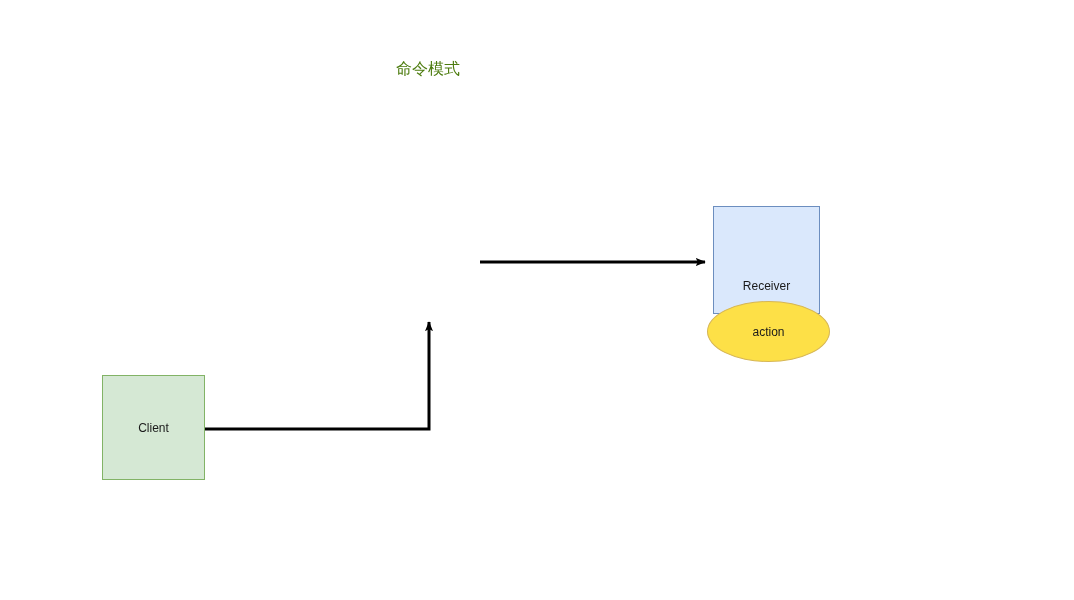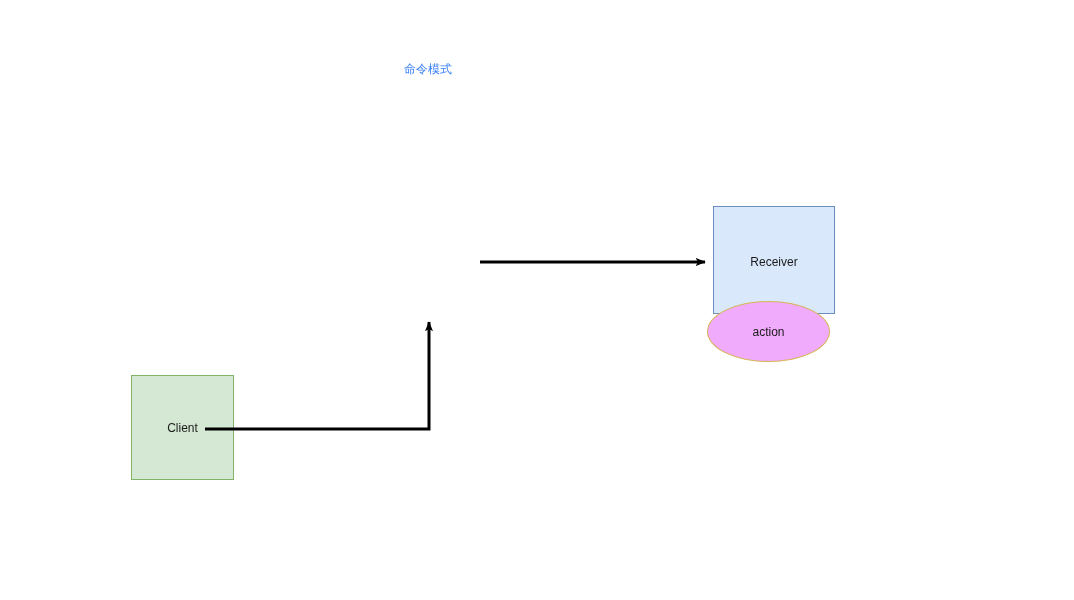--- a/index.html
+++ b/index.html
@@ -22,23 +22,23 @@
     width: 1074px;
     height: 600px;
     background: #ffffff;
   }
   .diagram-title {
     position: absolute;
     left: 352px;
     top: 60px;
     width: 152px;
     text-align: center;
-    font-size: 12px;
+    font-size: 16px;
     line-height: 18px;
-    color: #3b82f6;
+    color: #4d7c0f;
     white-space: nowrap;
   }
   .node {
     position: absolute;
     box-sizing: border-box;
     display: flex;
     align-items: center;
     justify-content: center;
     font-size: 12px;
     color: #1a1a1a;
@@ -56,49 +56,48 @@
     width: 103px;
     height: 106px;
     background: #f8cecc;
     border: 1.6px solid #b85450;
     z-index: 4;
   }
   
   #node-receiver {
     left: 713px;
     top: 206px;
-    width: 122px;
+    width: 107px;
     height: 108px;
     background: #dae8fc;
     border: 1.4px solid #6c8ebf;
     align-items: flex-start;
-    padding-top: 48px;
+    padding-top: 72px;
     z-index: 3;
   }
   
   #node-action {
     left: 707px;
     top: 301px;
     width: 123px;
     height: 61px;
-    background: #f0abfc;
+    background: #fde047;
     border: 1.6px solid #d6b656;
     border-radius: 50%;
     z-index: 6;
   }
   
   #node-client {
     left: 102px;
     top: 375px;
     width: 103px;
     height: 105px;
     background: #d5e8d4;
     border: 1.8px solid #82b366;
     z-index: 4;
-    margin-left: 29px;
   }
   #edge-layer {
     position: absolute;
     left: 0;
     top: 0;
     width: 1074px;
     height: 600px;
     z-index: 5;
     pointer-events: none;
   }

